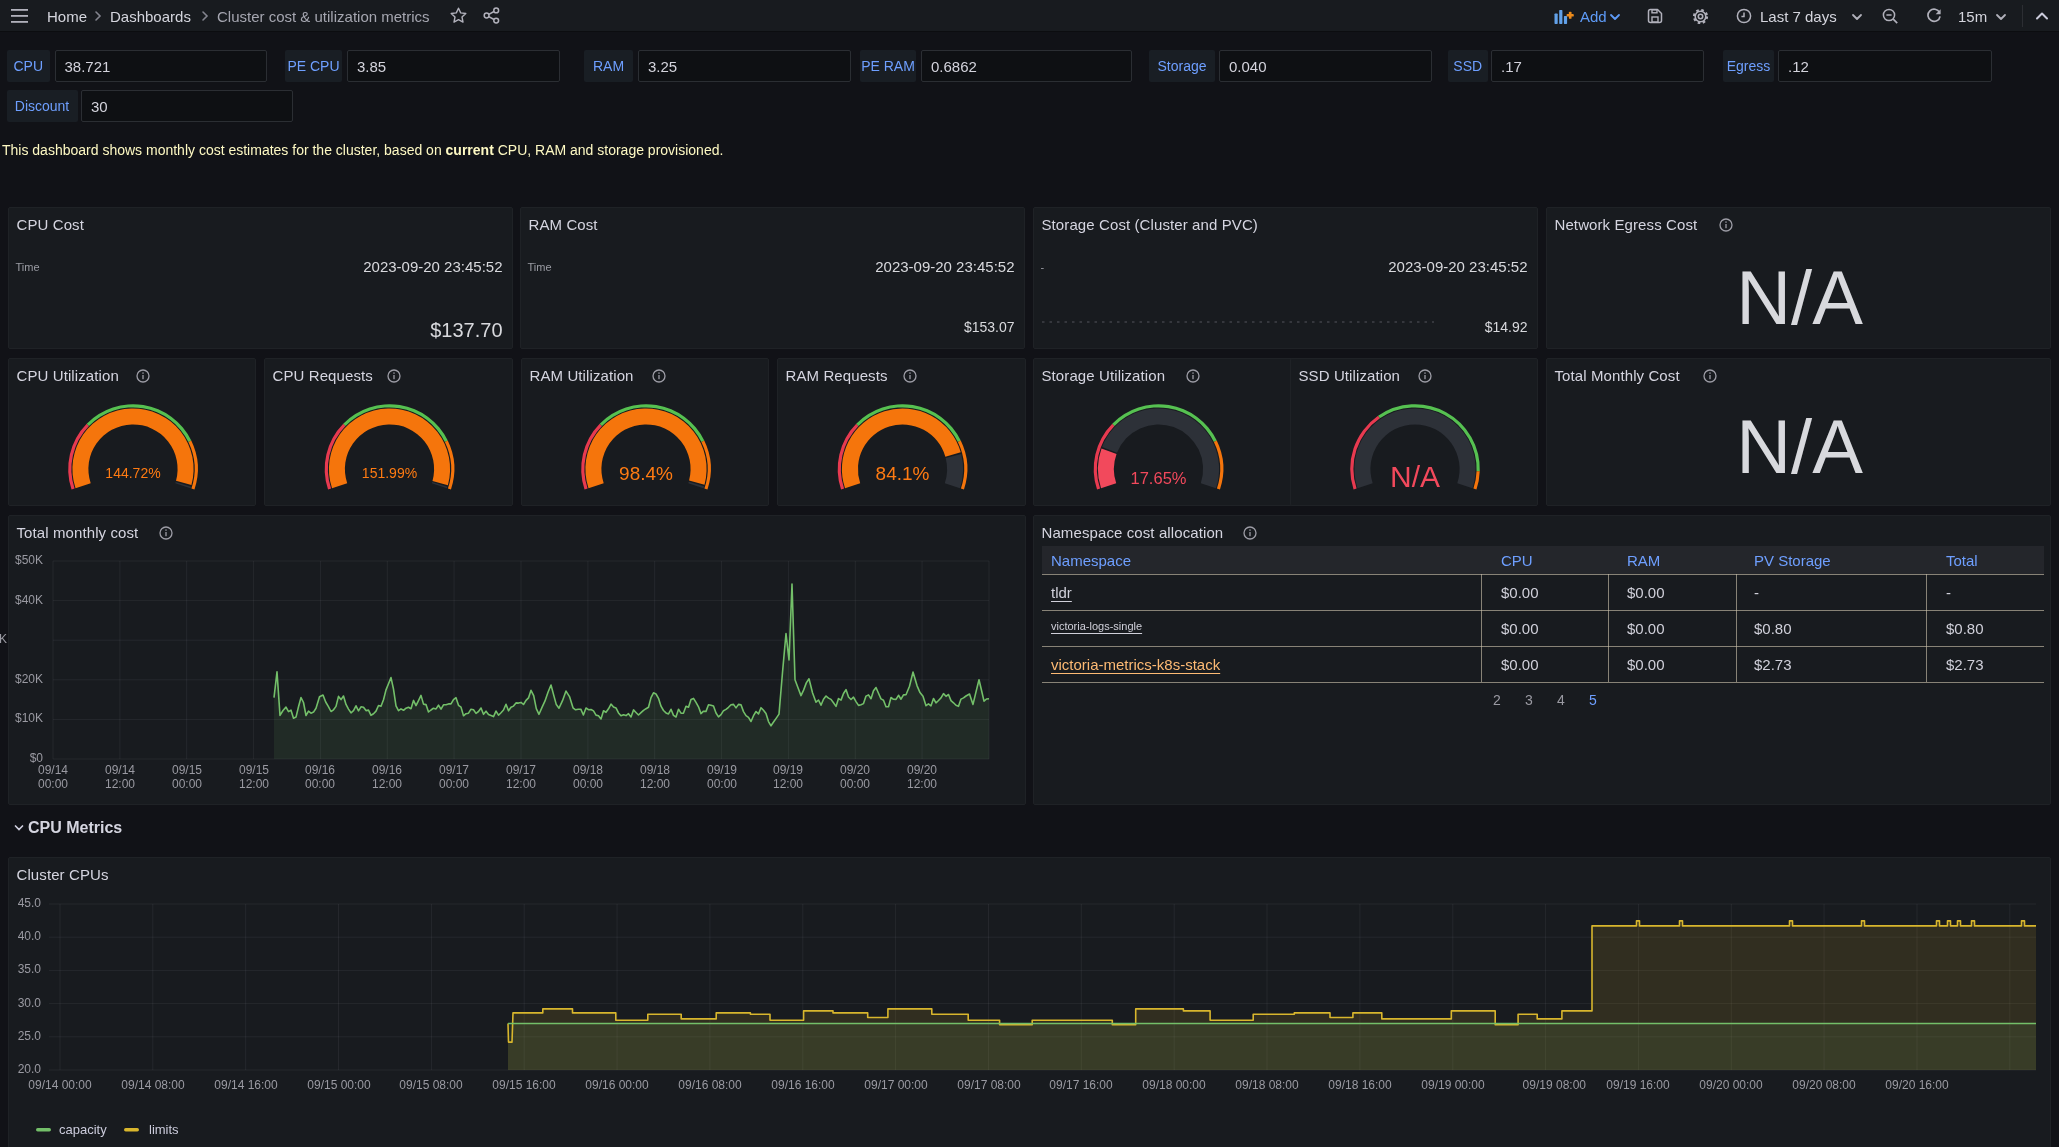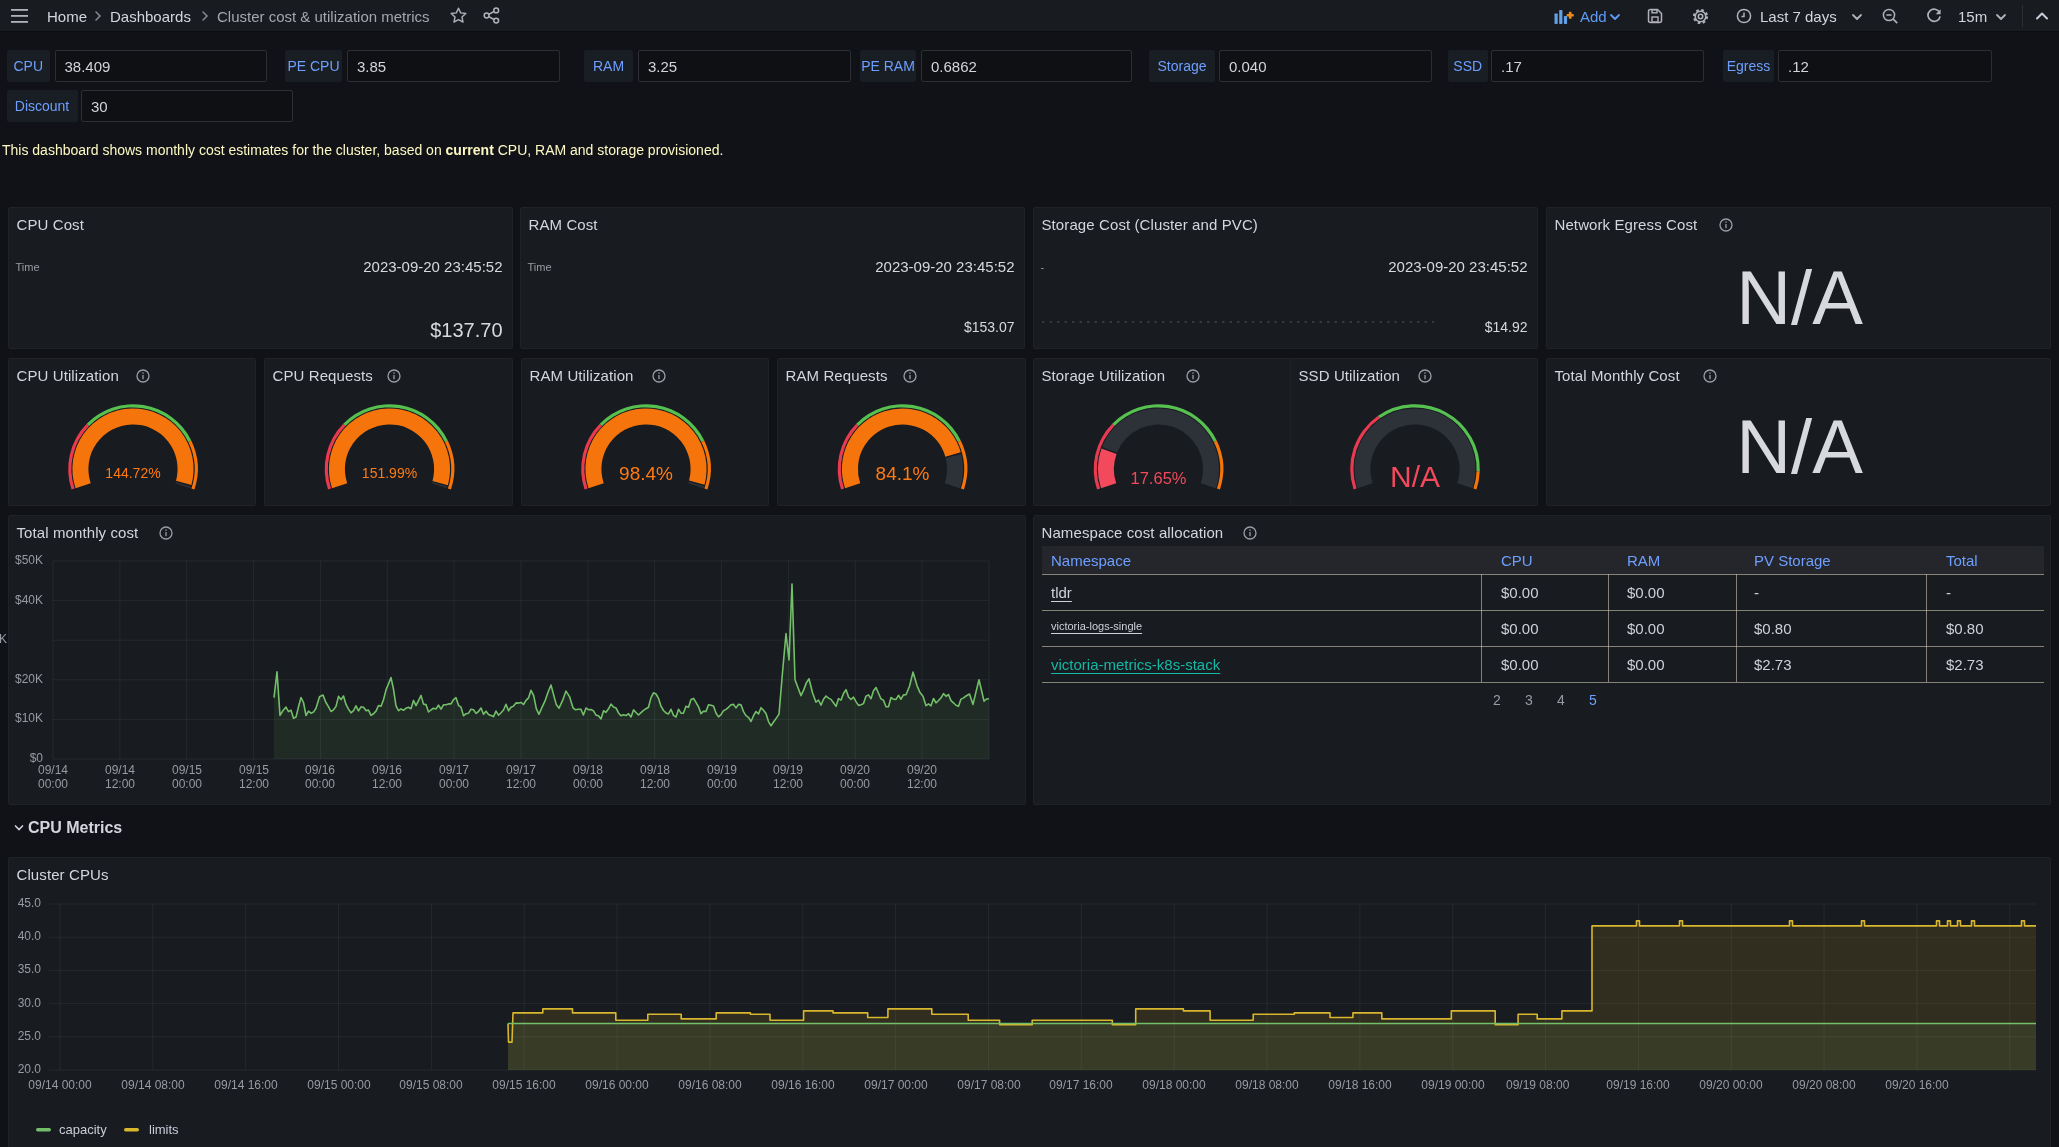--- a/index.html
+++ b/index.html
@@ -77,21 +77,21 @@
   </svg>
 <div class="navtxt" style="left:1958px">15m</div>
 <svg style="position:absolute;left:1995px;top:13px" width="12" height="8" viewBox="0 0 12 8">
     <path d="M2 2 L6 6 L10 2" fill="none" stroke="#b1b1bb" stroke-width="1.8" stroke-linecap="round" stroke-linejoin="round"></path>
   </svg>
 <div class="abs" style="left:2022px;top:5px;width:1px;height:22px;background:#2c2e33"></div>
 <svg class="abs" style="left:2035px;top:11px" width="14" height="10" viewBox="0 0 14 10">
     <path d="M2 7.5 L7 2.5 L12 7.5" fill="none" stroke="#ccccdc" stroke-width="2" stroke-linecap="round" stroke-linejoin="round"></path>
   </svg>
 <div class="chip" style="left:6.5px;top:50px;width:43.5px">CPU</div>
-<div class="vinput" style="left:54.5px;top:50px;width:212px">38.409</div>
+<div class="vinput" style="left:54.5px;top:50px;width:212px">38.721</div>
 <div class="chip" style="left:285px;top:50px;width:57px">PE CPU</div>
 <div class="vinput" style="left:347px;top:50px;width:212.5px">3.85</div>
 <div class="chip" style="left:584px;top:50px;width:49px">RAM</div>
 <div class="vinput" style="left:638px;top:50px;width:212.5px">3.25</div>
 <div class="chip" style="left:860px;top:50px;width:56px">PE RAM</div>
 <div class="vinput" style="left:921px;top:50px;width:211px">0.6862</div>
 <div class="chip" style="left:1149px;top:50px;width:66px">Storage</div>
 <div class="vinput" style="left:1219px;top:50px;width:213px">0.040</div>
 <div class="chip" style="left:1448px;top:50px;width:39.5px">SSD</div>
 <div class="vinput" style="left:1491px;top:50px;width:213px">.17</div>
@@ -311,21 +311,21 @@
     <div class="abs" style="left:17px;top:68px;font-size:15px;color:#d0d0da;text-decoration:underline;text-underline-offset:3px">tldr</div>
     <div class="abs" style="left:467px;top:68px;font-size:15px;color:#d0d0da">$0.00</div>
     <div class="abs" style="left:593px;top:68px;font-size:15px;color:#d0d0da">$0.00</div>
     <div class="abs" style="left:720px;top:68px;font-size:15px;color:#d0d0da">-</div>
     <div class="abs" style="left:912px;top:68px;font-size:15px;color:#d0d0da">-</div>
     <div class="abs" style="left:17px;top:104px;font-size:11px;color:#d0d0da;text-decoration:underline;text-underline-offset:3px">victoria-logs-single</div>
     <div class="abs" style="left:467px;top:104px;font-size:15px;color:#d0d0da">$0.00</div>
     <div class="abs" style="left:593px;top:104px;font-size:15px;color:#d0d0da">$0.00</div>
     <div class="abs" style="left:720px;top:104px;font-size:15px;color:#d0d0da">$0.80</div>
     <div class="abs" style="left:912px;top:104px;font-size:15px;color:#d0d0da">$0.80</div>
-    <div class="abs" style="left:17px;top:140px;font-size:15px;color:#14b8a6;text-decoration:underline;text-underline-offset:3px">victoria-metrics-k8s-stack</div>
+    <div class="abs" style="left:17px;top:140px;font-size:15px;color:#fdba74;text-decoration:underline;text-underline-offset:3px">victoria-metrics-k8s-stack</div>
     <div class="abs" style="left:467px;top:140px;font-size:15px;color:#d0d0da">$0.00</div>
     <div class="abs" style="left:593px;top:140px;font-size:15px;color:#d0d0da">$0.00</div>
     <div class="abs" style="left:720px;top:140px;font-size:15px;color:#d0d0da">$2.73</div>
     <div class="abs" style="left:912px;top:140px;font-size:15px;color:#d0d0da">$2.73</div>
     <div class="abs" style="left:459px;top:176px;font-size:14px;color:#9a9aa2;font-weight:500">2</div>
     <div class="abs" style="left:491px;top:176px;font-size:14px;color:#9a9aa2;font-weight:500">3</div>
     <div class="abs" style="left:523px;top:176px;font-size:14px;color:#9a9aa2;font-weight:500">4</div>
     <div class="abs" style="left:555px;top:176px;font-size:14px;color:#6e9fff;font-weight:500">5</div>
   </div>
 <svg class="abs" style="left:13px;top:823px" width="12" height="10" viewBox="0 0 12 10">
@@ -383,21 +383,21 @@
     <div class="axlbl" style="left:568px;top:219.5px;width:80px;text-align:center">09/16 00:00</div>
     <div class="axlbl" style="left:661px;top:219.5px;width:80px;text-align:center">09/16 08:00</div>
     <div class="axlbl" style="left:754px;top:219.5px;width:80px;text-align:center">09/16 16:00</div>
     <div class="axlbl" style="left:847px;top:219.5px;width:80px;text-align:center">09/17 00:00</div>
     <div class="axlbl" style="left:940px;top:219.5px;width:80px;text-align:center">09/17 08:00</div>
     <div class="axlbl" style="left:1032px;top:219.5px;width:80px;text-align:center">09/17 16:00</div>
     <div class="axlbl" style="left:1125px;top:219.5px;width:80px;text-align:center">09/18 00:00</div>
     <div class="axlbl" style="left:1218px;top:219.5px;width:80px;text-align:center">09/18 08:00</div>
     <div class="axlbl" style="left:1311px;top:219.5px;width:80px;text-align:center">09/18 16:00</div>
     <div class="axlbl" style="left:1404px;top:219.5px;width:80px;text-align:center">09/19 00:00</div>
-    <div class="axlbl" style="left:1497px;top:219.5px;width:80px;text-align:left">09/19 08:00</div>
+    <div class="axlbl" style="left:1497px;top:219.5px;width:80px;text-align:right">09/19 08:00</div>
     <div class="axlbl" style="left:1589px;top:219.5px;width:80px;text-align:center">09/19 16:00</div>
     <div class="axlbl" style="left:1682px;top:219.5px;width:80px;text-align:center">09/20 00:00</div>
     <div class="axlbl" style="left:1775px;top:219.5px;width:80px;text-align:center">09/20 08:00</div>
     <div class="axlbl" style="left:1868px;top:219.5px;width:80px;text-align:center">09/20 16:00</div>
     <svg style="position:absolute;left:27px;top:265px" width="260" height="14">
       <rect x="0" y="5" width="15" height="3.5" rx="1.7" fill="#73bf69"></rect>
       <rect x="88" y="5" width="15" height="3.5" rx="1.7" fill="#d8b62d"></rect>
     </svg>
     <div class="abs" style="left:50px;top:263.5px;font-size:13px;color:#ccccdc">capacity</div>
     <div class="abs" style="left:140px;top:263.5px;font-size:13px;color:#ccccdc">limits</div>

